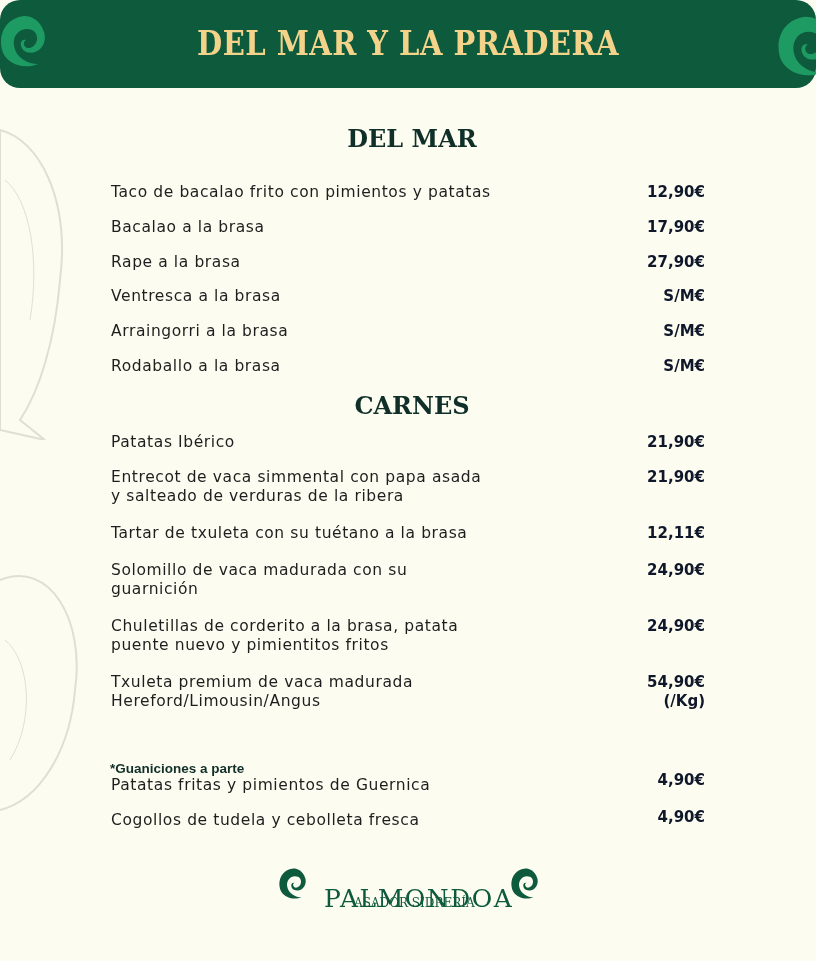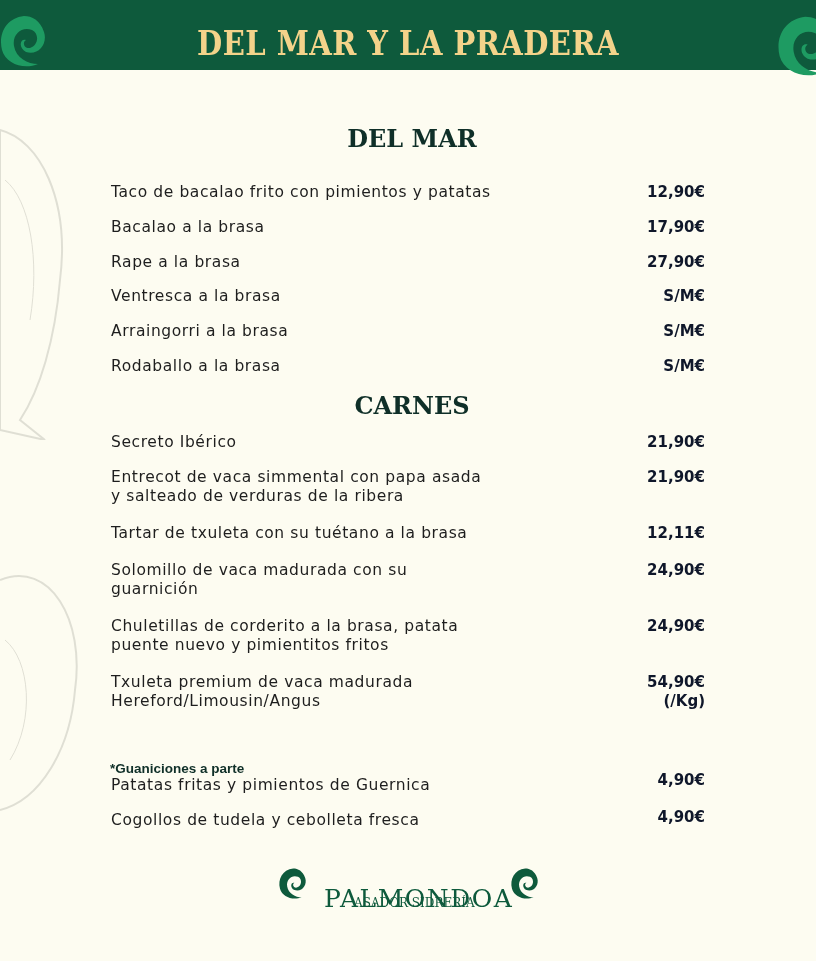--- a/index.html
+++ b/index.html
@@ -1,17 +1,17 @@
 <!DOCTYPE html>
 <html><head>
 <meta charset="utf-8">
 <style>
   html, body { margin:0; padding:0; }
   body { width:816px; height:961px; background:#fdfcf1; position:relative; overflow:hidden; font-family:"DejaVu Sans", sans-serif; }
-  .header { position:absolute; left:0; top:0; width:816px; height:70px; background:#0e5a3c; }
+  .header { position:absolute; left:0; top:0; width:816px; height:88px; background:#0e5a3c;border-radius:20px; }
   .header-title { position:absolute; left:0; right:0; top:24px; text-align:center; color:#f3d38a; font-family:"DejaVu Serif", serif; font-weight:bold; font-size:33px; letter-spacing:0.5px; transform:scaleX(0.88); }
   .swirl-l { position:absolute; left:-6px; top:12px; }
   .swirl-r { position:absolute; right:-22px; top:12px; }
   .deco { position:absolute; opacity:0.25; }
   .section-title { position:absolute; left:0; right:0; text-align:center; color:#0f2f28; font-family:"DejaVu Serif", serif; font-weight:bold; font-size:24px;margin-left:8px; }
   .row { position:absolute; left:111px; width:594px; }
   .name { position:absolute; left:0; top:0; width:420px; font-size:15.5px; color:#1e1e1e; line-height:19px; letter-spacing:0.6px; white-space:pre-line; }
   .price { position:absolute; right:0; top:0; text-align:right; font-weight:bold; font-size:15px; color:#0f172a; line-height:19px; white-space:pre-line; }
   .note { position:absolute; left:110px; top:742px; font-family:Liberation Sans, sans-serif; font-weight:bold; font-size:13.5px; color:#0f2f28;margin-top:19px; }
   .footer { position:absolute; left:274px; top:864px; width:270px; height:48px; }
@@ -63,21 +63,21 @@
     <span class="price">S/M€</span>
   </div>
 <div class="row" style="top:357px">
     <span class="name">Rodaballo a la brasa</span>
     <span class="price">S/M€</span>
   </div>
 
 <div class="section-title" style="top:391px">CARNES</div>
 
 <div class="row" style="top:433px">
-    <span class="name">Secreto Ibérico</span>
+    <span class="name">Patatas Ibérico</span>
     <span class="price">21,90€</span>
   </div>
 <div class="row" style="top:468px">
     <span class="name">Entrecot de vaca simmental con papa asada
 y salteado de verduras de la ribera</span>
     <span class="price">21,90€</span>
   </div>
 <div class="row" style="top:524px">
     <span class="name">Tartar de txuleta con su tuétano a la brasa</span>
     <span class="price">12,11€</span>

